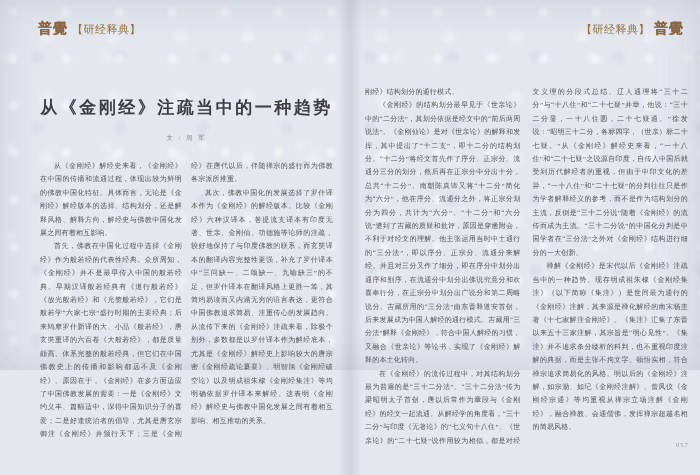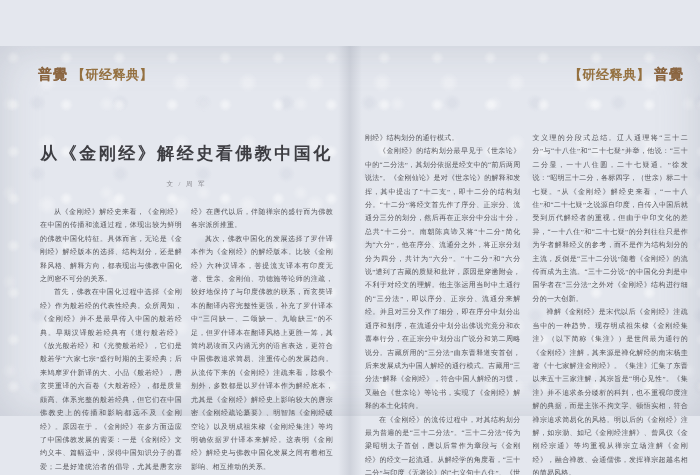--- a/index.html
+++ b/index.html
@@ -11,35 +11,34 @@
   .spread{
     position:relative;width:700px;height:370px;
     background-color:#e4e7ee;
     background-image:
       radial-gradient(circle at 25% 25%, rgba(255,255,255,0.45) 0, rgba(255,255,255,0.45) 2px, transparent 7px),
       radial-gradient(circle at 70% 60%, rgba(255,255,255,0.30) 3px, transparent 10px),
       radial-gradient(circle at 45% 80%, rgba(198,203,216,0.28) 3px, transparent 9px),
       radial-gradient(circle at 10% 65%, rgba(255,255,255,0.25) 2px, transparent 8px);
     background-size:53px 47px, 67px 61px, 83px 71px, 97px 89px;
     box-shadow:inset 0 0 40px rgba(150,155,170,.35);
-    margin-top:46px;
   }
   .gutter{
     position:absolute;left:338px;top:0;width:24px;height:475px;
     background:linear-gradient(90deg, rgba(130,136,152,0) 0%, rgba(130,136,152,.22) 50%, rgba(130,136,152,0) 100%);
     pointer-events:none;
   }
   .ph{position:absolute;top:20px;display:flex;align-items:center;gap:4px;}
   .ph-left{left:38px;}
   .ph-right{right:16px;}
   .brand{
     font-size:14px;font-weight:700;color:#8a6540;letter-spacing:1px;
     text-shadow:0 0 .4px #8a6540;
   }
-  .tag{font-size:13px;font-weight:700;color:#94703f;letter-spacing:.5px;}
+  .tag{font-size:11px;font-weight:400;color:#94703f;letter-spacing:.5px;}
   .title{
     position:absolute;left:40px;top:96px;width:293px;margin:0;
     font-size:17px;font-weight:700;color:#3d3d42;letter-spacing:2.5px;
     text-align:center;white-space:nowrap;
   }
   .byline{
     position:absolute;left:40px;top:134px;width:293px;
     font-size:6.5px;color:#8a8a90;letter-spacing:2px;text-align:center;
   }
   .cols{
@@ -60,24 +59,24 @@
 </head>
 <body>
 
 <div class="spread">
 
   <div>
     <header class="ph ph-left">
       <span class="brand">普覺</span>
       <span class="tag">【研经释典】</span>
     </header>
-    <h1 class="title">从《金刚经》解经史看佛教中国化</h1>
+    <h1 class="title">从《金刚经》注疏当中的一种趋势</h1>
     <div class="byline">文 / 周 军</div>
     <div class="cols cols-left">
-        <p class="para">从《金刚经》解经史来看，《金刚经》在中国的传播和流通过程，体现出较为鲜明的佛教中国化特征。具体而言，无论是《金刚经》解经版本的选择、结构划分，还是解释风格、解释方向，都表现出与佛教中国化之间密不可分的关系。</p>
+        <p class="para">从《金刚经》解经史来看，《金刚经》在中国的传播和流通过程，体现出较为鲜明的佛教中国化特征。具体而言，无论是《金刚经》解经版本的选择、结构划分，还是解释风格、解释方向，解经史与佛教中国化发展之间有着相互影响。</p>
         <p class="para">首先，佛教在中国化过程中选择《金刚经》作为般若经的代表性经典。众所周知，《金刚经》并不是最早传入中国的般若经典。早期汉译般若经典有《道行般若经》《放光般若经》和《光赞般若经》，它们是般若学“六家七宗”盛行时期的主要经典；后来鸠摩罗什新译的大、小品《般若经》，唐玄奘重译的六百卷《大般若经》，都是质量颇高、体系完整的般若经典，但它们在中国佛教史上的传播和影响都远不及《金刚经》。原因在于，《金刚经》在多方面适应了中国佛教发展的需要：一是《金刚经》文约义丰、篇幅适中，深得中国知识分子的喜爱；二是好逢统治者的倡导，尤其是唐玄宗御注《金刚经》并颁行天下；三是《金刚经》在唐代以后，伴随禅宗的盛行而为佛教各宗派所推重。</p>
         <p class="para">其次，佛教中国化的发展选择了罗什译本作为《金刚经》的解经版本。比较《金刚经》六种汉译本，菩提流支译本有印度无著、世亲、金刚仙、功德施等论师的注疏，较好地保持了与印度佛教的联系，而玄奘译本的翻译内容完整性更强，补充了罗什译本中“三问缺一、二颂缺一、九喻缺三”的不足，但罗什译本在翻译风格上更胜一筹，其简约易读而又内涵无穷的语言表达，更符合中国佛教追求简易、注重传心的发展趋向。从流传下来的《金刚经》注疏来看，除极个别外，多数都是以罗什译本作为解经底本，尤其是《金刚经》解经史上影响较大的唐宗密《金刚经疏论纂要》、明智旭《金刚经破空论》以及明成祖朱棣《金刚经集注》等均明确依据罗什译本来解经。这表明《金刚经》解经史与佛教中国化发展之间有着相互影响、相互推动的关系。</p>
       </div>
   </div>
 
   <div class="gutter"></div>
 
   <div>
     <header class="ph ph-right">
       <span class="tag">【研经释典】</span>

